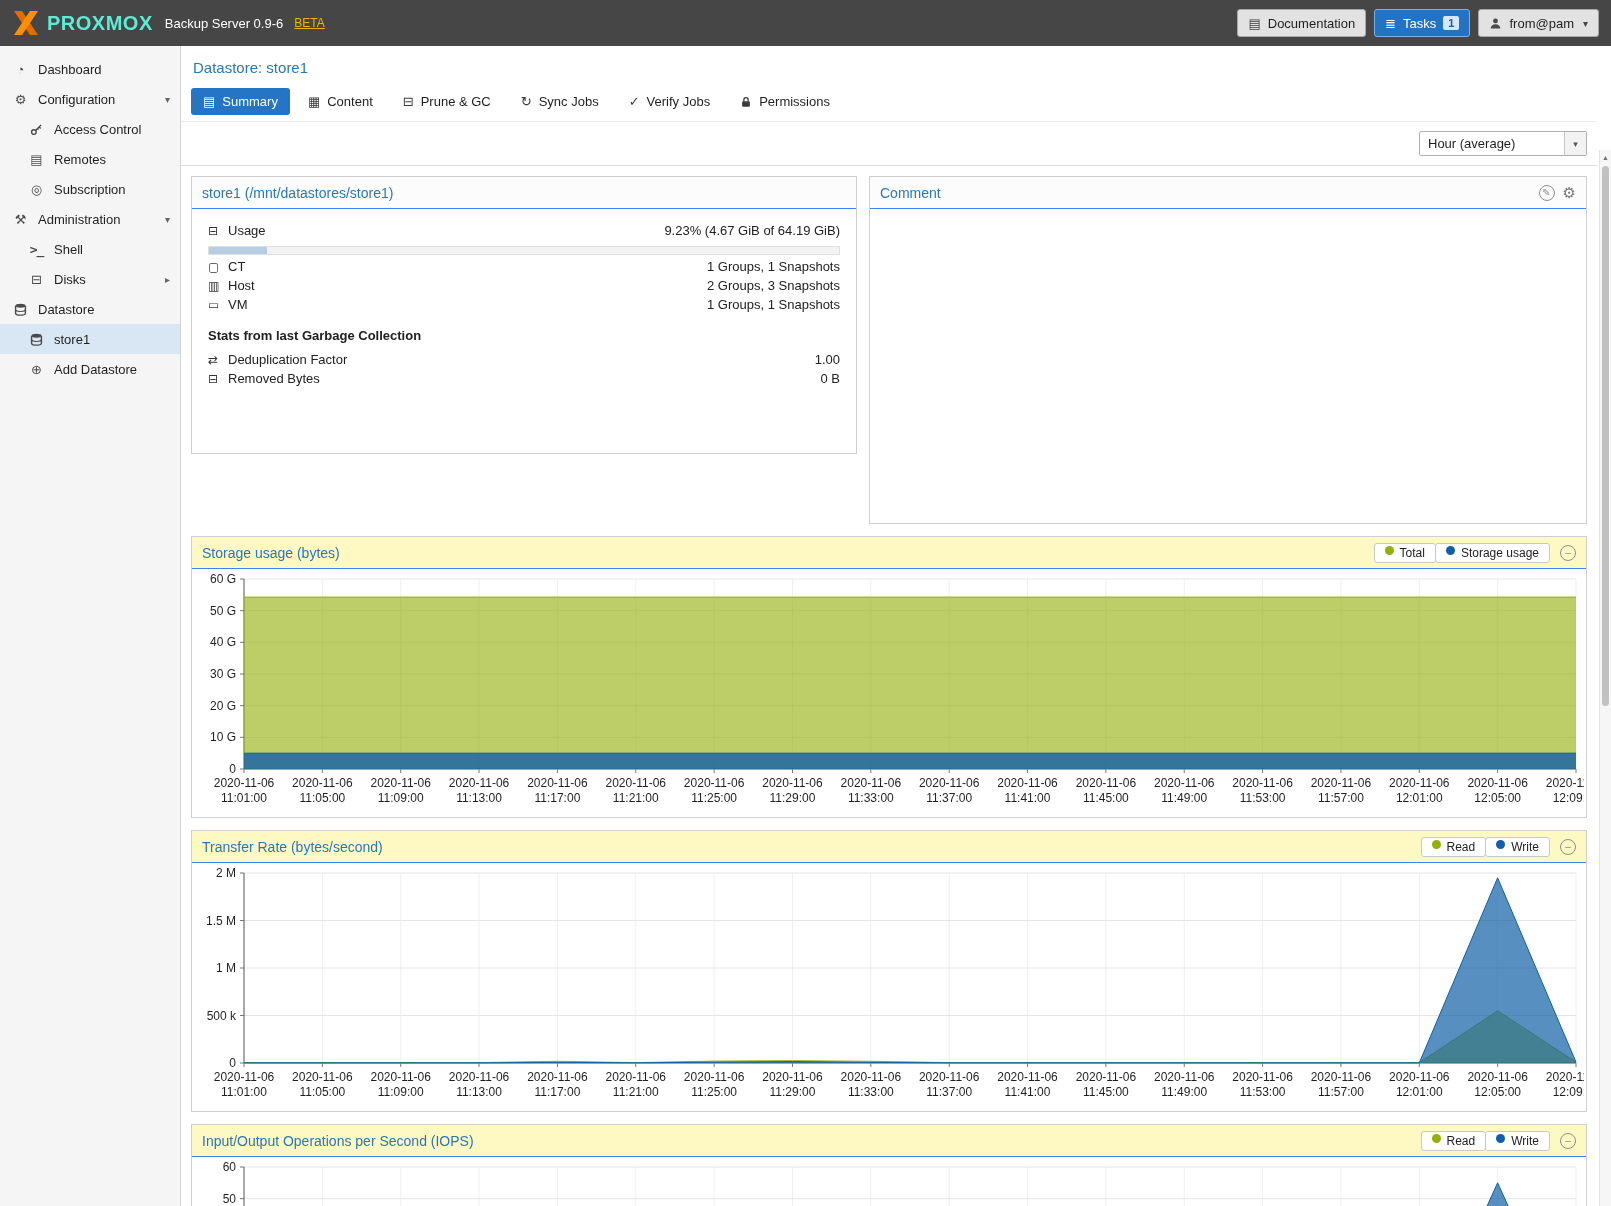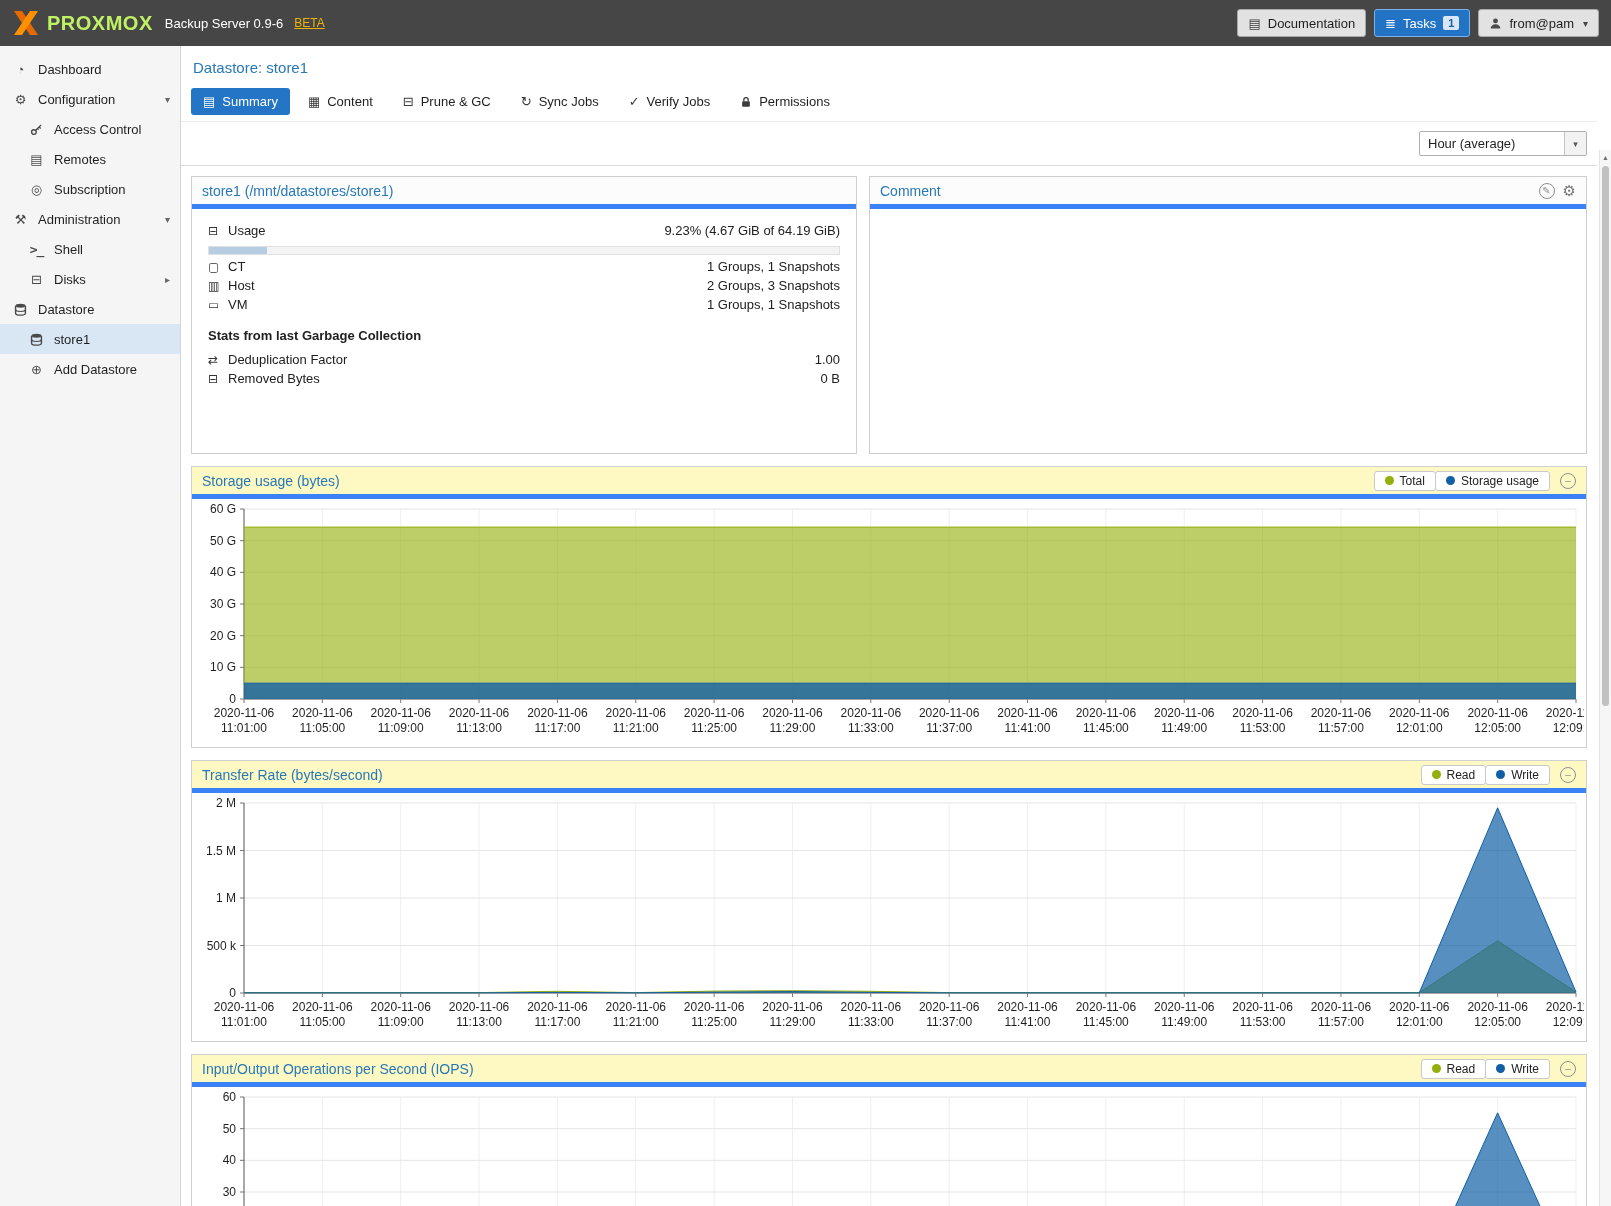--- a/index.html
+++ b/index.html
@@ -2,21 +2,21 @@
 <html><head>
 <meta charset="utf-8">
 <style>
   *{box-sizing:border-box;margin:0;padding:0}
   html,body{width:1611px;height:1206px;overflow:hidden}
   body{font-family:"Liberation Sans","DejaVu Sans",sans-serif;font-size:13px;color:#212121;background:#fff;position:relative}
 
   
   .header{height:46px;background:#464646;display:flex;align-items:center;padding:0 12px;gap:6px}
   .logo-wrap{display:flex;align-items:center;gap:7px}
-  .product-name{color:#bef264;font-weight:bold;font-size:20px;letter-spacing:.5px}
+  .product-name{color:#5eead4;font-weight:bold;font-size:20px;letter-spacing:.5px}
   .subtitle{color:#fff;font-size:13px;margin-left:6px}
   .beta-link{color:#eab308;text-decoration:underline;font-size:12px;margin-left:5px;cursor:pointer}
   .header-right{margin-left:auto;display:flex;gap:8px;align-items:center}
   .hbtn{display:flex;align-items:center;gap:7px;background:#e2e2e2;border:1px solid #a8a8a8;border-radius:3px;padding:4px 10px;font-size:13px;color:#1f1f1f;cursor:pointer;height:28px}
   .hbtn .hicon{font-size:13px;color:#3a3a3a;line-height:1}
   .hbtn.tasks-btn{background:#2273c4;border-color:#7ab1e8;color:#fff}
   .hbtn.tasks-btn .hicon{color:#fff}
   .task-badge{background:#d8e7f7;color:#1d5fa0;font-size:11px;padding:1px 5px;border-radius:2px;font-weight:bold}
   .caret{font-size:10px;color:#444;margin-left:2px}
 
@@ -39,40 +39,40 @@
   .tab.active .ticon{color:#fff}
   .range-row{display:flex;justify-content:flex-end;padding:9px 10px;border-bottom:1px solid #dcdcdc}
   .combo{display:flex;align-items:center;border:1px solid #b0b0b0;border-radius:2px;height:25px;width:168px;background:#fff;cursor:pointer}
   .combo .combo-val{flex:1;padding:0 8px;color:#1f1f1f}
   .combo .combo-trigger{width:22px;height:100%;border-left:1px solid #c4c4c4;background:#f2f2f2;display:flex;align-items:center;justify-content:center;color:#555;font-size:9px}
 
   .content-pad{padding:10px;display:flex;flex-direction:column;gap:12px}
   .info-row{display:flex;gap:12px}
 
   .panel{border:1px solid #cfcfcf;background:#fff;display:flex;flex-direction:column}
-  .panel-header{height:32px;display:flex;align-items:center;padding:0 10px;border-bottom:5px solid #3b82f6;background:#fcfcfc;flex:none}
+  .panel-header{height:32px;display:flex;align-items:center;padding:0 10px;border-bottom:1px solid #3b82f6;background:#fcfcfc;flex:none}
   .panel-title{color:#2878b8;font-size:14px}
   .usage-panel{width:666px;height:278px}
-  .comment-panel{flex:1;height:278px}
+  .comment-panel{flex:1;height:348px}
   .panel-tools{margin-left:auto;display:flex;align-items:center;gap:8px}
   .tool-circle{width:16px;height:16px;border:1px solid #8f8f8f;border-radius:50%;color:#8f8f8f;display:flex;align-items:center;justify-content:center;font-size:10px;line-height:1;cursor:pointer}
   .tool-gear{color:#777;font-size:15px;line-height:1;cursor:pointer}
 
   .usage-body{padding:12px 16px;font-size:13px}
   .stat-row{display:flex;align-items:center;height:19px}
   .stat-row .sicon{width:20px;color:#333;font-size:12px;line-height:1;flex:none}
   .stat-row .sval{margin-left:auto}
   .progress{height:9px;background:#f3f3f3;border:1px solid #e0e0e0;margin:6px 0 2px;overflow:hidden}
   .progress-fill{height:100%;background:#b7cde2;width:0}
   .section-title{font-weight:bold;margin:14px 0 7px}
 
   .chart-panel{width:100%}
   .chart-panel .panel-header{background:#fef9c3}
   .legend{margin-left:auto;display:flex}
-  .legend-item{display:flex;align-items:center;gap:6px;border:1px solid #c9c9c9;background:#fff;border-radius:3px;padding:2px 10px;font-size:12px;color:#222;cursor:pointer;margin-left:-1px}
+  .legend-item{display:flex;gap:6px;border:1px solid #c9c9c9;background:#fff;border-radius:3px;padding:2px 10px;font-size:12px;color:#222;cursor:pointer;margin-left:-1px}
   .legend-dot{width:9px;height:9px;border-radius:50%;display:inline-block}
   .collapse-tool{margin-left:10px}
   svg.chart{display:block;background:#fff}
   svg.chart text{font-family:"Liberation Sans","DejaVu Sans",sans-serif}
 
   
   .scrollbar{position:absolute;top:150px;right:0;bottom:0;width:12px;background:#f6f6f6;border-left:1px solid #e4e4e4}
   .sb-arrow{height:14px;display:flex;align-items:center;justify-content:center;font-size:7px;color:#707070}
   .sb-thumb{position:absolute;left:2px;right:2px;top:16px;height:540px;background:#c1c1c1;border-radius:5px}
 

